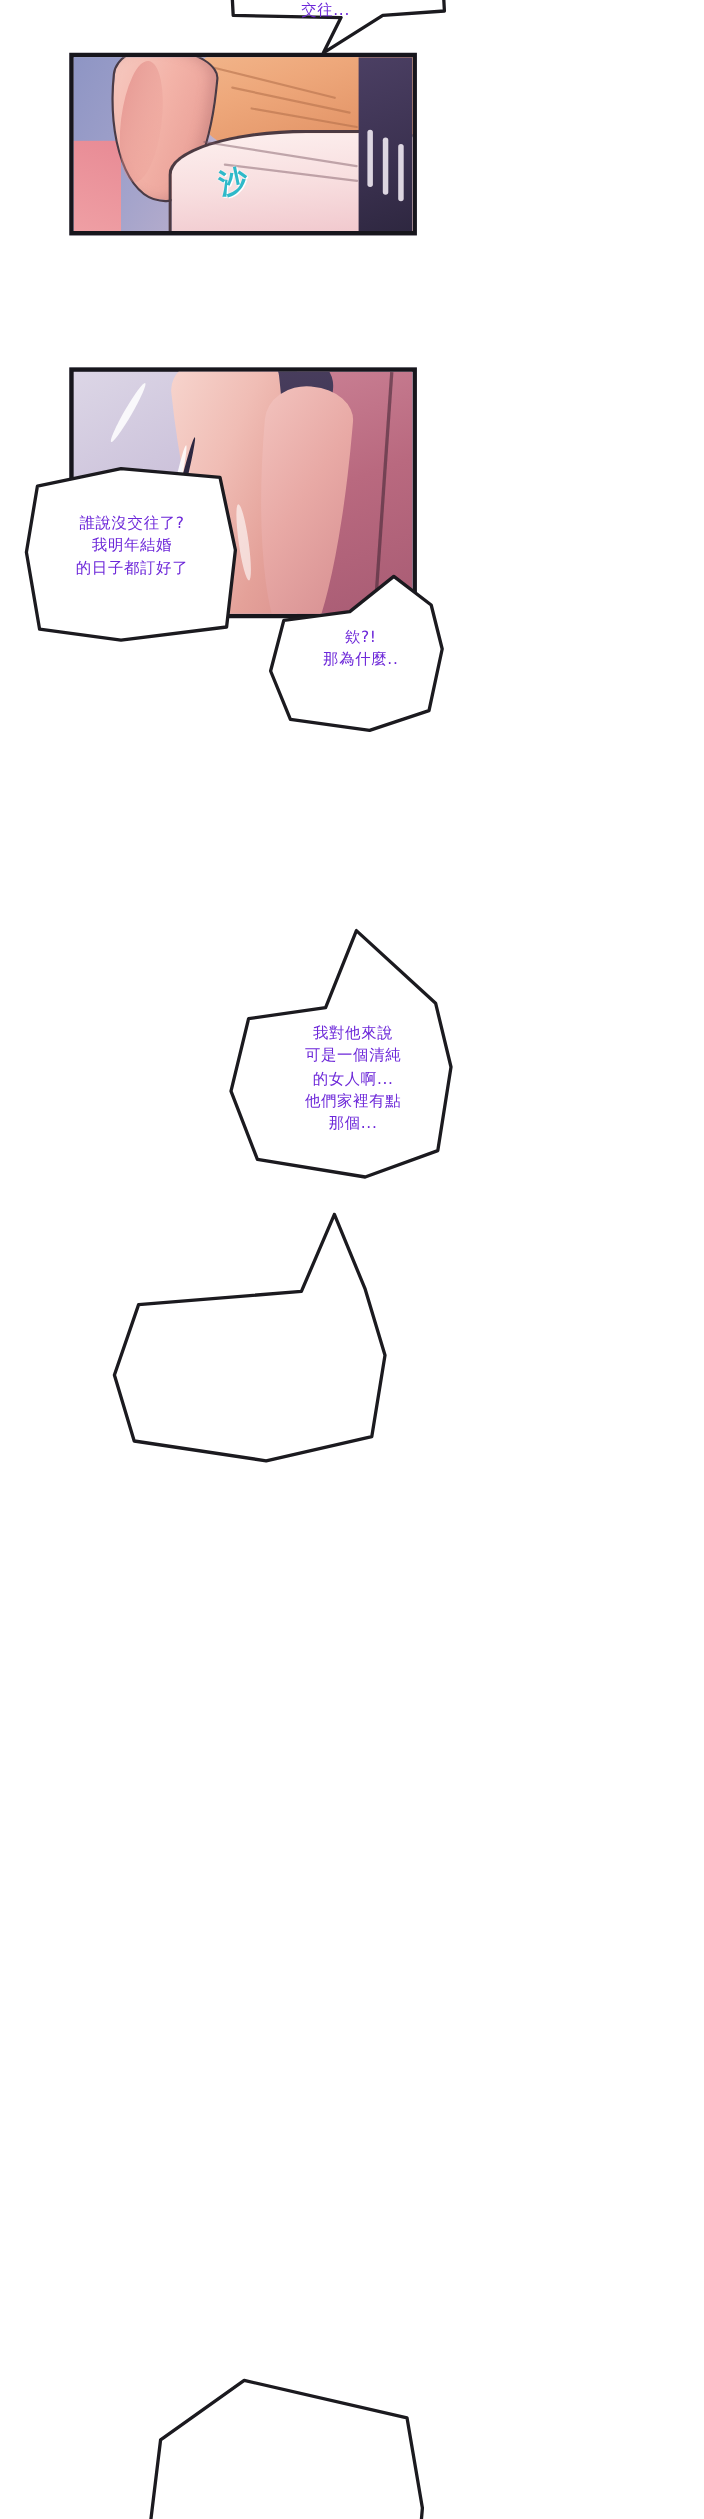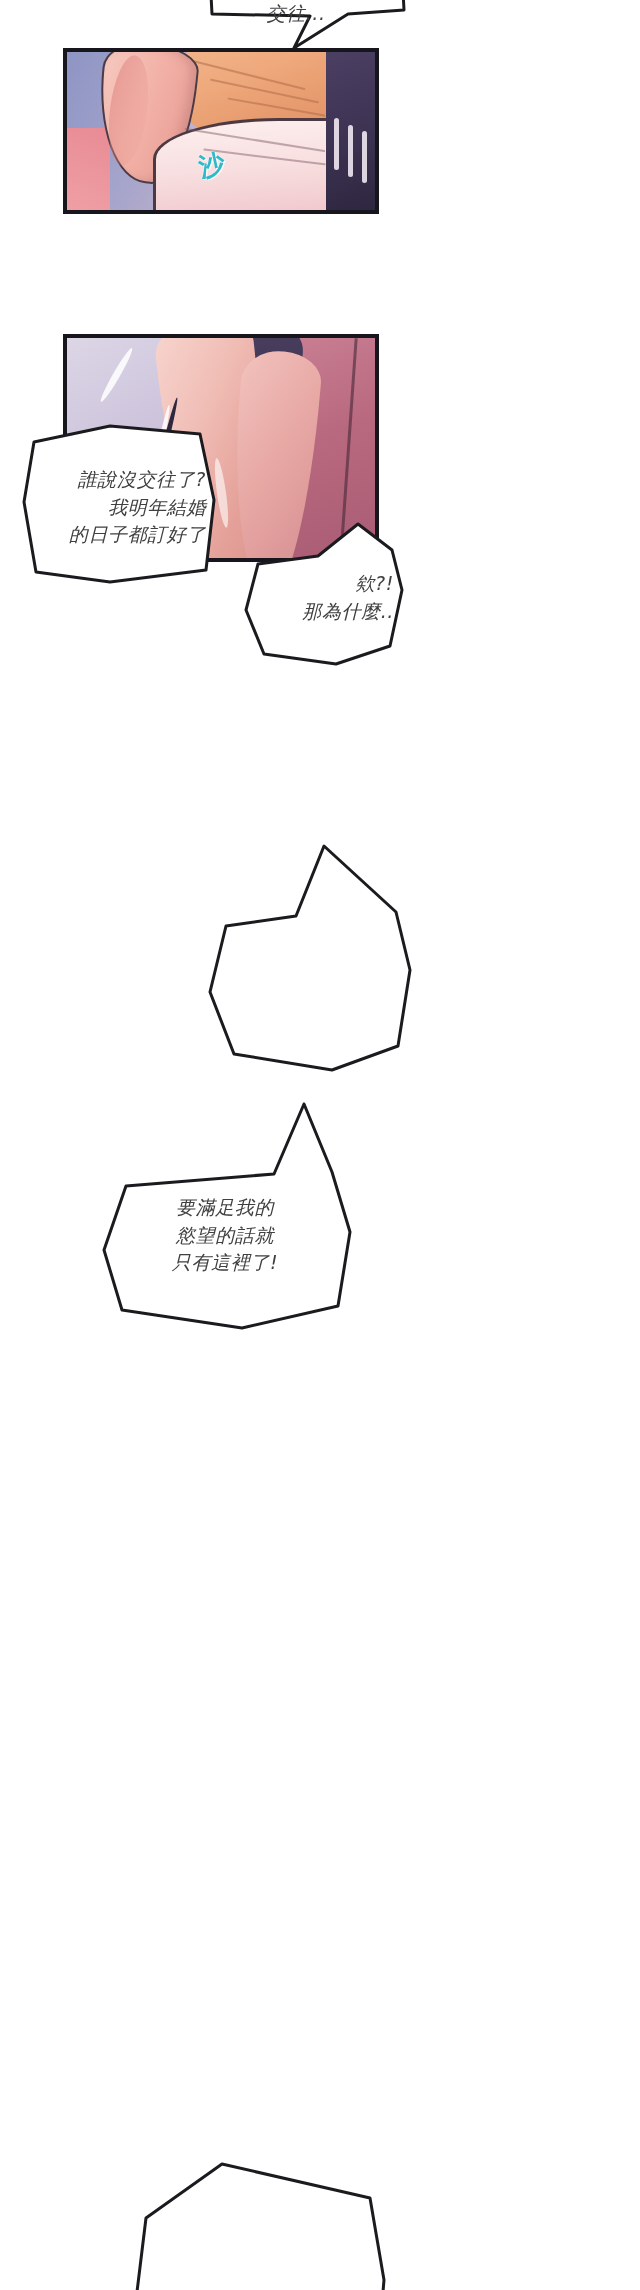--- a/index.html
+++ b/index.html
@@ -175,31 +175,30 @@
     transform: rotate(14deg);
   }
 
   
   .bsvg { position: absolute; z-index: 29; overflow: visible; }
   .bsvg path, .bsvg polygon { fill: #ffffff; stroke: #1b1a1f; stroke-width: 3; stroke-linejoin: round; }
 
   .btext {
     position: absolute;
     z-index: 31;
-    color: #404040;
+    color: #6d28d9;
     font-family: "DejaVu Sans", sans-serif;
-    font-size: 19px;
+    font-size: 14px;
     line-height: 1.45;
     letter-spacing: .6px;
     white-space: pre-line;
     pointer-events: none;
-    font-style: italic;
   }
   .btext.center { text-align: center; }
-  .btext.left { text-align: right; }
+  .btext.left { text-align: center; }
 </style>
 </head>
 <body>
 
 <div class="page">
 
   <div class="panel" style="left:63px; top:48px; width:316px; height:166px;">
     <div class="p1-bg"></div>
     <div class="p1-wall"></div>
     <div class="p1-pink"></div>
@@ -247,25 +246,27 @@
 
   <svg class="bsvg" style="left:240px; top:520px; width:170px; height:150px;" viewBox="0 0 170 150">
     <path d="M118 4 L78 36 L18 44 L6 90 L24 134 L96 144 L150 126 L162 70 L152 30 Z"></path>
   </svg>
   <div class="btext left" style="left:262px; top:570px; width:132px;">欸?!
 那為什麼..</div>
 
   <svg class="bsvg" style="left:200px; top:840px; width:216px; height:240px;" viewBox="0 0 216 240">
     <path d="M124 6 L96 76 L26 86 L10 152 L34 214 L132 230 L198 206 L210 130 L196 72 Z"></path>
   </svg>
+  <div class="btext left" style="left:236px; top:930px; width:170px;">我對他來說
+可是一個清純
+的女人啊...
+他們家裡有點
+那個...</div>
 
   <svg class="bsvg" style="left:92px; top:1100px; width:266px; height:240px;" viewBox="0 0 266 240">
     <path d="M212 4 L182 74 L34 86 L12 150 L30 210 L150 228 L246 206 L258 132 L240 72 Z"></path>
   </svg>
-  <div class="btext center" style="left:112px; top:1194px; width:226px;">要滿足我的
-慾望的話就
-只有這裡了!</div>
 
   <svg class="bsvg" style="left:126px; top:2160px; width:266px; height:150px;" viewBox="0 0 266 150">
     <path d="M96 4 L20 58 L10 140 L30 210 L250 214 L258 120 L244 38 Z"></path>
   </svg>
 
 </div>
 
 </body></html>

